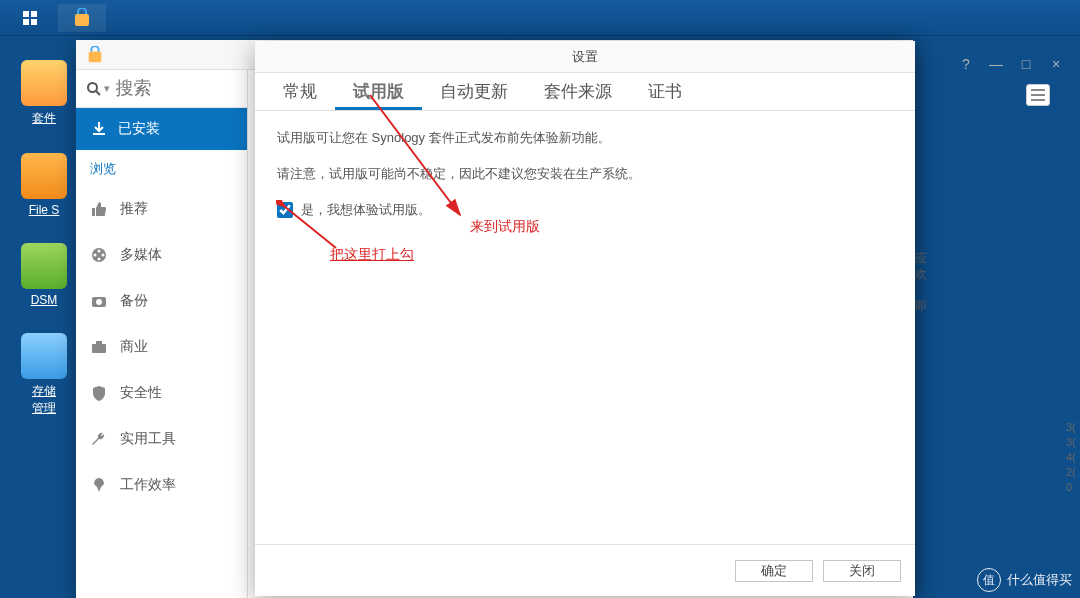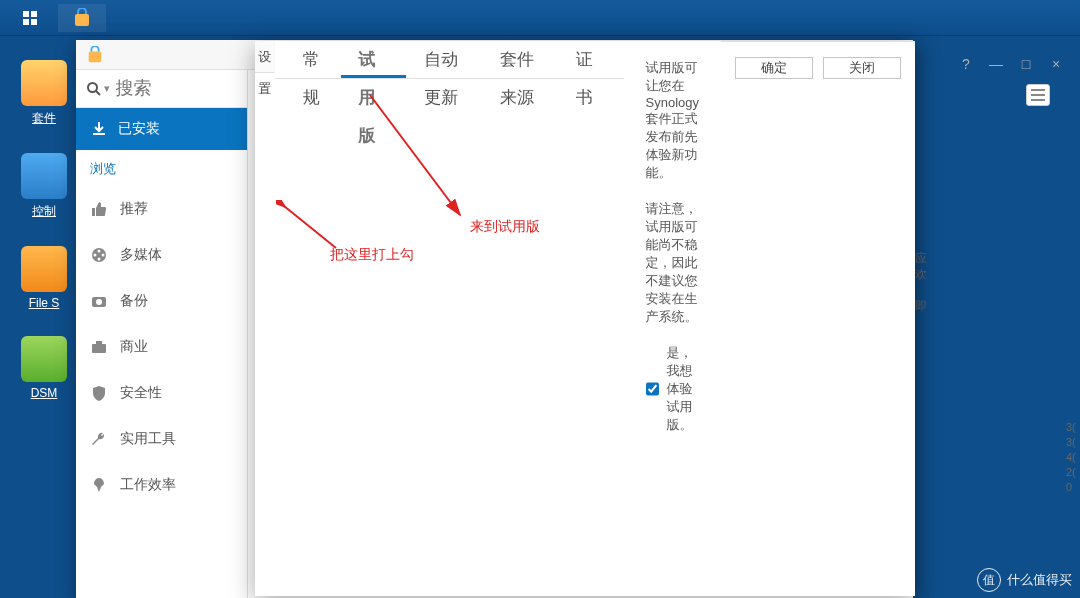--- a/index.html
+++ b/index.html
@@ -24,39 +24,39 @@
 .pc-body { flex:1; display:flex; }
 .pc-sidebar { width:172px; border-right:1px solid #e0e0e0; }
 .search { height:38px; border-bottom:1px solid #e5e5e5; display:flex; align-items:center; padding:0 10px; color:#888; }
 .search input { border:none; outline:none; font-size:18px; margin-left:6px; width:100px; }
 .installed { height:42px; background:#0a74c0; color:#fff; display:flex; align-items:center; padding:0 14px; font-size:14px; }
 .installed svg{margin-right:10px;}
 .browse-head { padding:10px 14px 8px; color:#0a74c0; font-size:13px; }
 .catlist .cat { height:46px; display:flex; align-items:center; padding:0 14px; font-size:14px; color:#555; cursor:pointer; }
 .cat svg{margin-right:12px;flex-shrink:0;}
 
-.settings { position:absolute; left:255px; top:41px; width:660px; height:555px; background:#fff; box-shadow:0 6px 24px rgba(0,0,0,.35); display:flex; }
+.settings { position:absolute; left:255px; top:41px; width:660px; height:555px; background:#fff; box-shadow:0 6px 24px rgba(0,0,0,.35); display:flex; flex-direction:column; }
 .set-title { height:32px; text-align:center; font-size:13px; color:#444; line-height:32px; border-bottom:1px solid #e1e1e1; background:#fafafa; }
 .tabs { height:38px; border-bottom:1px solid #e1e1e1; display:flex; padding:0 10px; }
 .tab { padding:0 18px; line-height:38px; font-size:17px; color:#555; cursor:pointer; border-bottom:3px solid transparent; }
 .tab.active { color:#737373; border-bottom-color:#0a74c0; font-weight:bold; }
 .content { flex:1; padding:18px 22px; font-size:13px; color:#555; }
 .content p { margin-bottom:18px; }
 .chk { display:flex; align-items:center; }
 .chk input { width:16px; height:16px; margin-right:8px; accent-color:#0a74c0; }
 .footer { height:52px; border-top:1px solid #e1e1e1; display:flex; justify-content:flex-end; align-items:center; padding:0 14px; gap:10px; }
 .btn { width:78px; height:22px; border:1px solid #c5c5c5; background:#fff; font-size:13px; color:#444; cursor:pointer; }
 
 .wincontrols { position:absolute; right:16px; top:56px; display:flex; gap:14px; color:#b0b0b0; }
 .wincontrols span { width:16px; text-align:center; cursor:pointer; font-size:14px; }
 .listbtn { position:absolute; right:30px; top:84px; width:24px; height:22px; border:1px solid #ccc; border-radius:3px; background:#fff; display:flex; align-items:center; justify-content:center; cursor:pointer; }
 
 .annot { position:absolute; pointer-events:none; }
 .annot.a1 { left:470px; top:218px; color:#d22; font-size:14px; }
-.annot.a2 { left:330px; top:246px; color:#d22; font-size:14px; }
+.annot.a2 { left:330px; top:246px; color:#d22; font-size:14px;text-decoration:underline; }
 .arrow { position:absolute; pointer-events:none; }
 
 .watermark { position:absolute; right:8px; bottom:6px; color:#fff; font-size:13px; opacity:.9; display:flex; align-items:center; }
 .watermark .circ{ width:24px;height:24px;border:1px solid #fff;border-radius:50%;display:flex;align-items:center;justify-content:center;margin-right:6px;font-size:12px;}
 
 .rpanel-frag{position:absolute;right:0;top:250px;width:14px;height:240px;color:#666;font-size:11px;line-height:15px;overflow:hidden;}
 .rpanel-frag2{position:absolute;left:915px;top:250px;width:14px;height:140px;color:#666;font-size:12px;line-height:16px;}
 </style>
 </head>
 <body>
@@ -73,23 +73,24 @@
   <div class="tb-item active">
     <svg width="20" height="20" viewBox="0 0 20 20">
         <rect x="3" y="6" width="14" height="12" rx="2" fill="#ffb74d"></rect>
         <path d="M6 6 V4 a4 4 0 0 1 8 0 V6" stroke="#3fa9f5" stroke-width="2" fill="none"></path>
       </svg>
   </div>
 </div>
 
 <div class="desktop-icons">
   <div class="di"><div class="ico ico-pkg"></div><span>套件</span></div>
-  <div class="di"><div class="ico ico-ctrl"></div><span>控制</span></div>
   <div class="di"><div class="ico ico-fs"></div><span>File S</span></div>
   <div class="di"><div class="ico ico-dsm"></div><span>DSM</span></div>
+  <div class="di"><div class="ico ico-stor"></div><span style="white-space:pre;">存储
+管理</span></div>
 </div>
 
 <div class="wincontrols">
   <span>?</span>
   <span>—</span>
   <span>□</span>
   <span>×</span>
 </div>
 <div class="listbtn">
   <svg width="14" height="12" viewBox="0 0 14 12">

